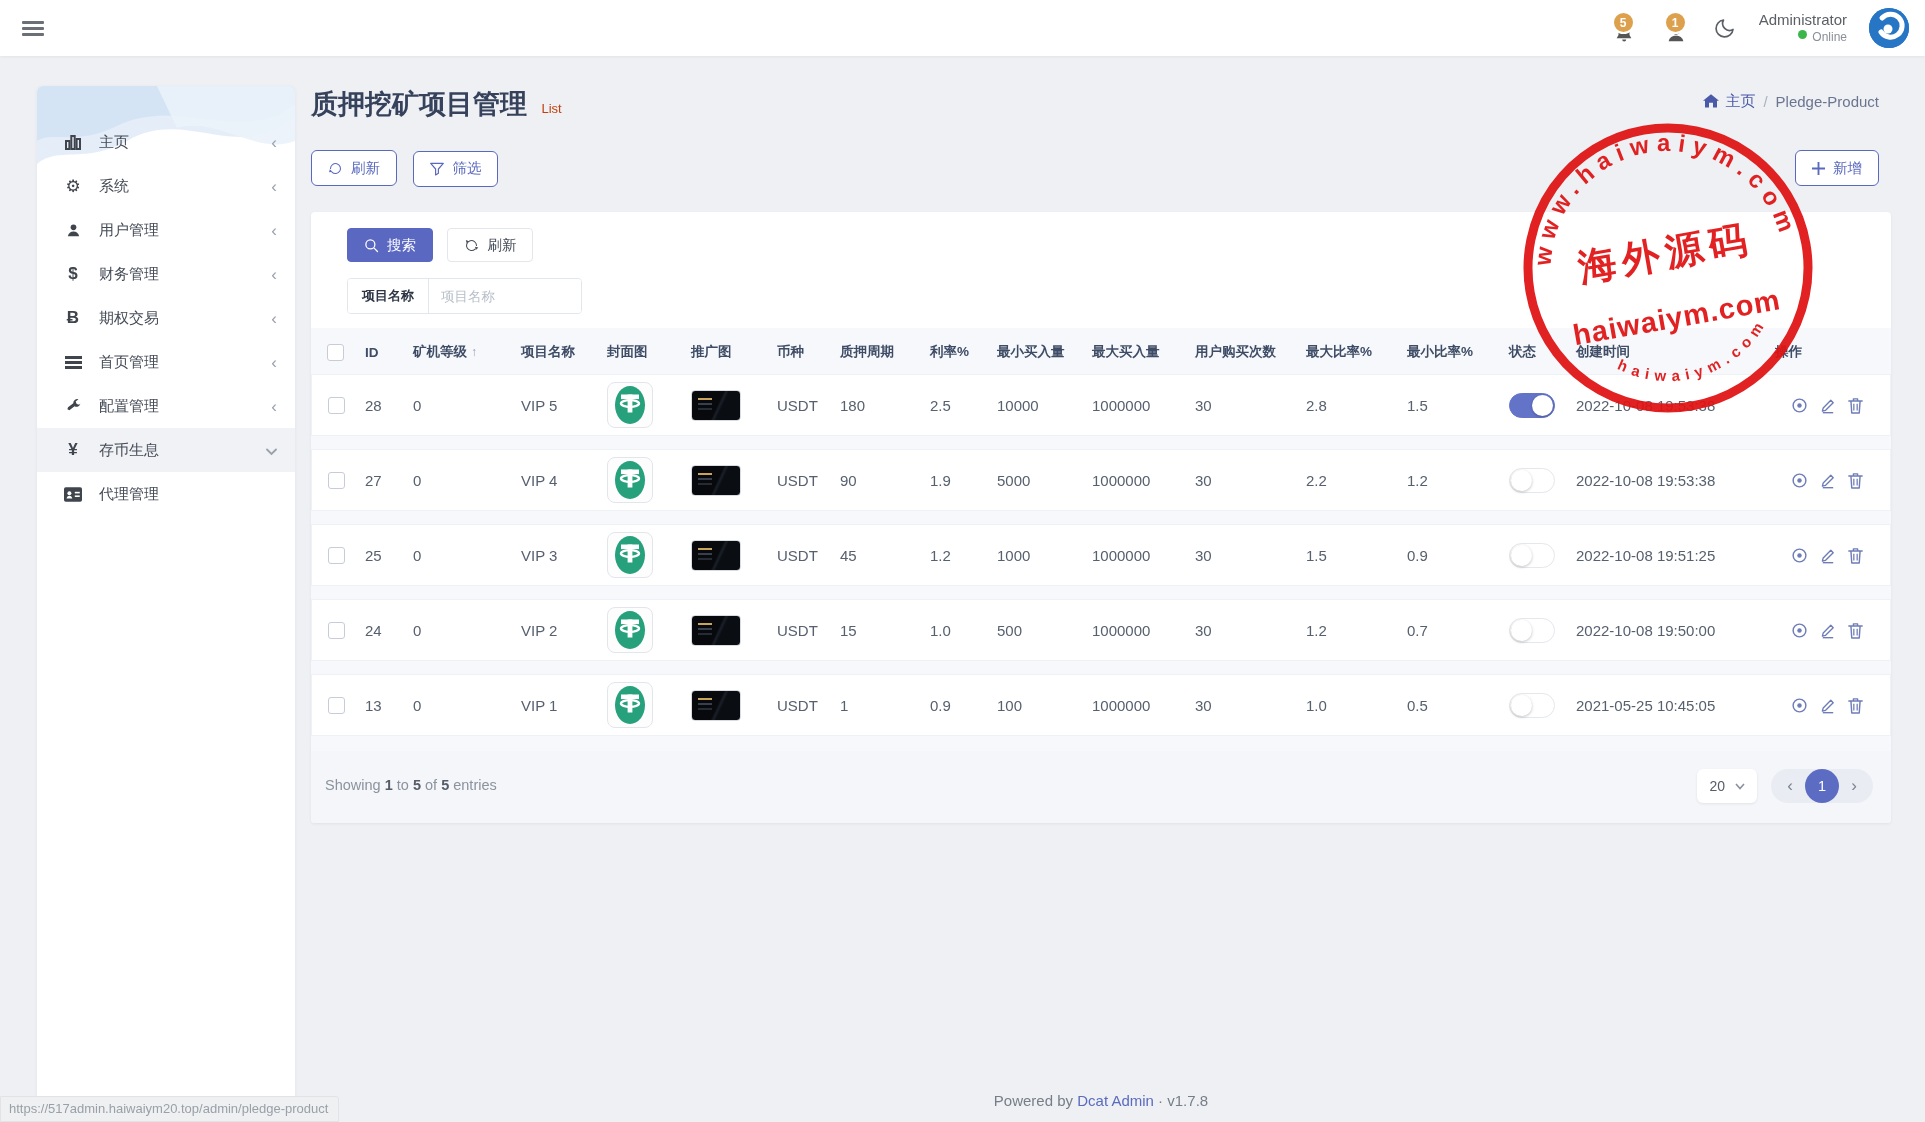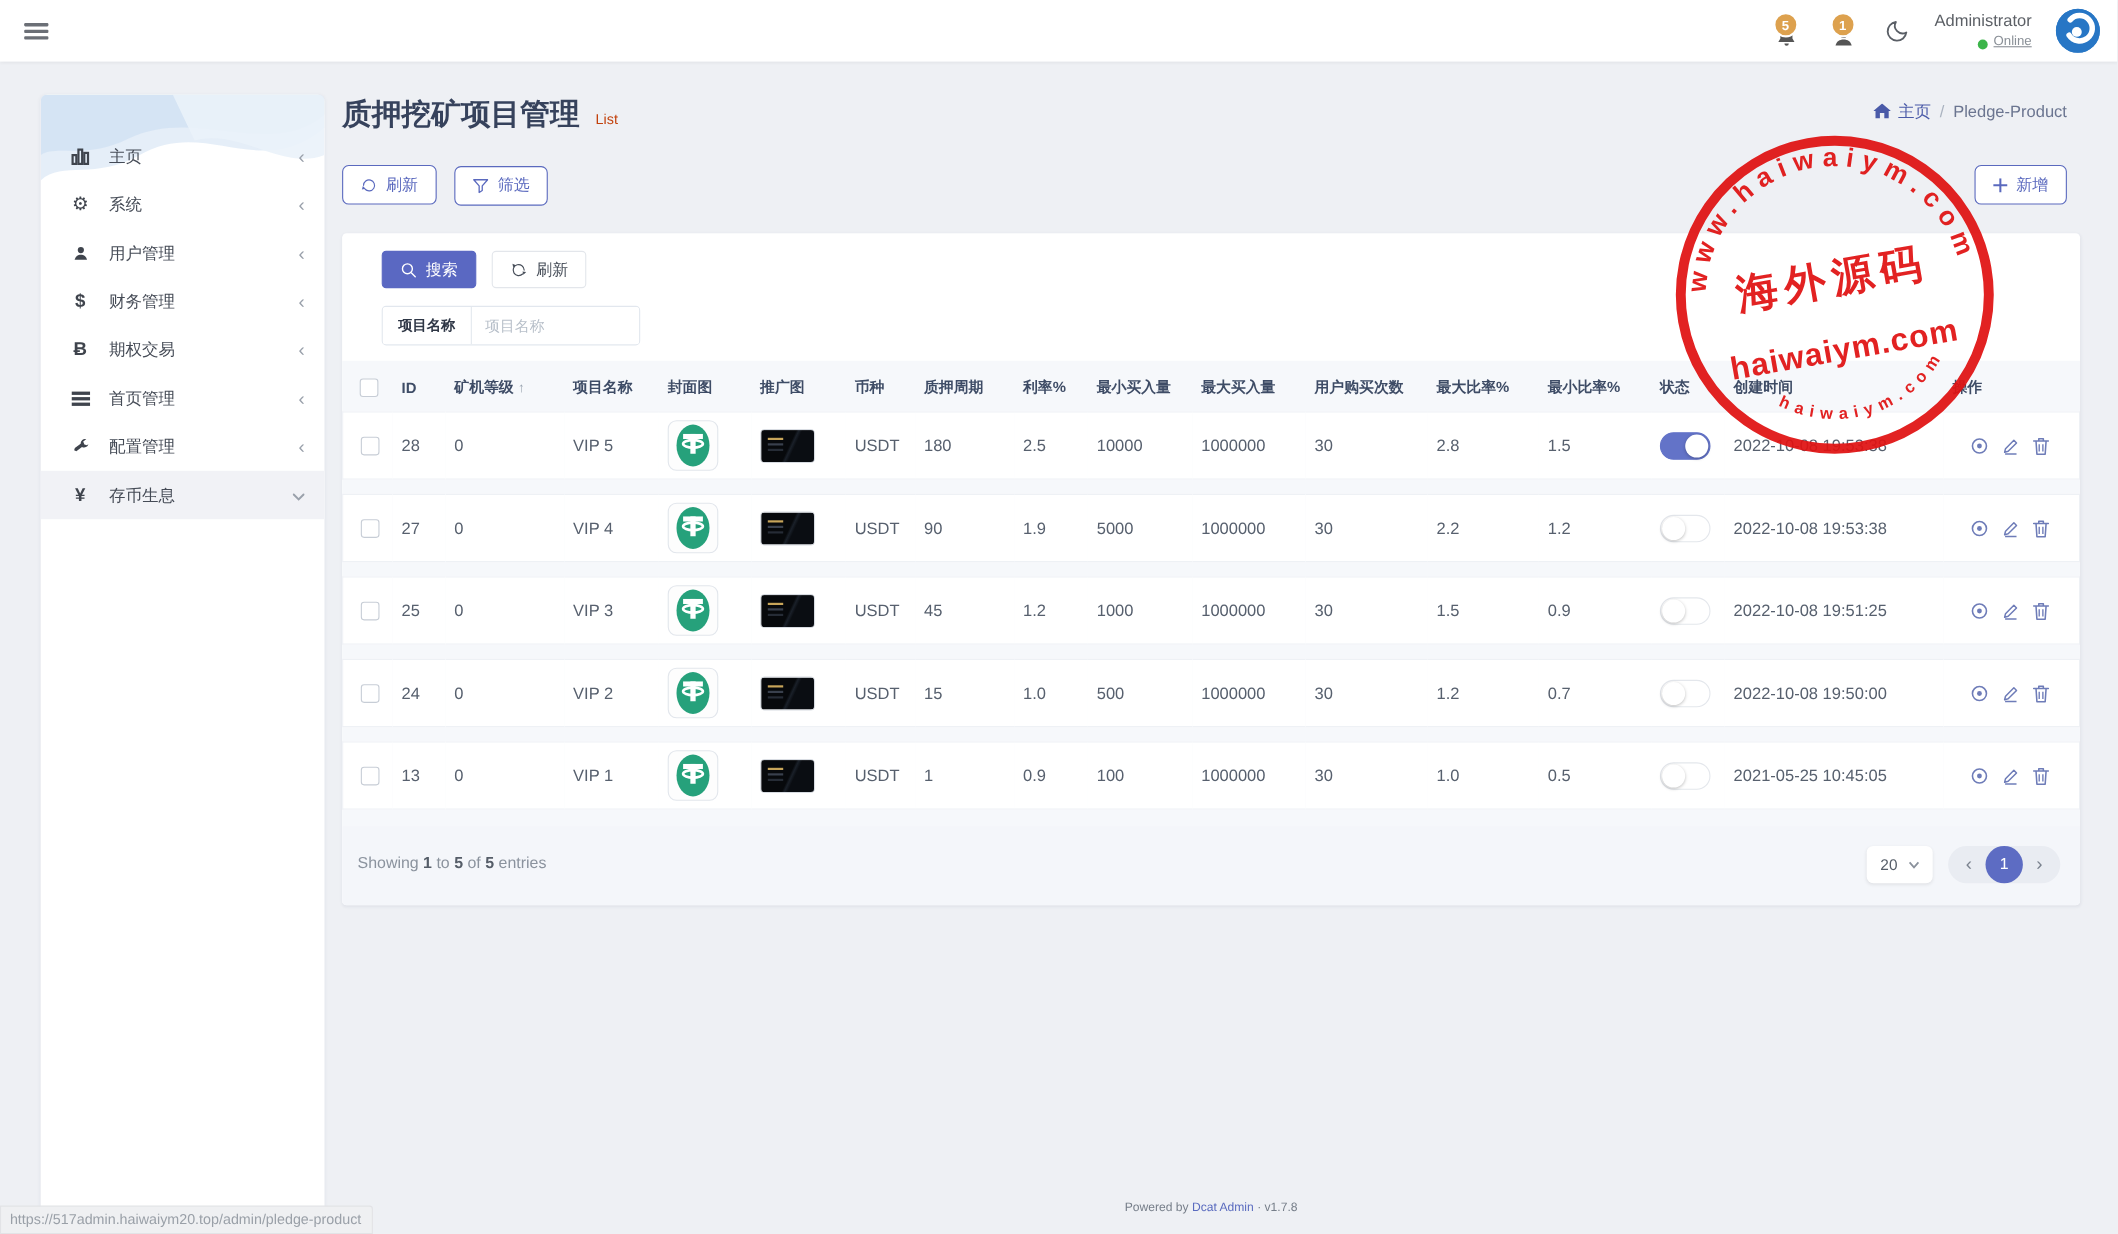--- a/index.html
+++ b/index.html
@@ -13,21 +13,21 @@
   .hamburger span { display:block; height:3px; background:#6b6f76; margin:3px 0; border-radius:1px; }
   .nav-right { position:absolute; right:16px; top:0; height:56px; display:flex; align-items:center; gap:22px; }
   .nav-badge-wrap { position:relative; width:30px; height:34px; cursor:pointer; }
   .nav-badge-wrap svg { position:absolute; bottom:0; left:4px; }
   .badge { position:absolute; top:0; left:3px; min-width:23px; height:23px; border-radius:50%;
            background:#dda14e; color:#fff; font-size:12px; font-weight:bold; display:flex;
            align-items:center; justify-content:center; border:2px solid #fff; }
   .moon-btn { cursor:pointer; display:flex; align-items:center; }
   .user-block { text-align:right; line-height:1.25; }
   .user-name { font-size:15px; color:#5c6066; }
-  .user-status { font-size:12px; color:#8a9097; display:flex; align-items:flex-end; justify-content:flex-end; gap:5px;text-decoration:underline; }
+  .user-status { font-size:12px; color:#8a9097; display:flex; align-items:flex-start; justify-content:flex-end; gap:5px; }
   .dot-online { width:9px; height:9px; border-radius:50%; background:#3cb54a; display:inline-block; }
   .brand-logo { width:40px; height:40px; border-radius:50%; background:#2776c5; display:flex;
                 align-items:center; justify-content:center; cursor:pointer; }
 
   
   .sidebar { position:absolute; left:37px; top:86px; width:258px; height:1036px; background:#fff;
              border-radius:6px 6px 0 0; box-shadow:0 1px 4px rgba(30,50,90,.06); z-index:10; overflow:hidden; }
   .sidebar-waves { position:absolute; left:0; top:0; width:258px; height:110px; pointer-events:none; }
   .logo-area { position:relative; text-align:center; padding-top:38px; }
   .logo-circle { width:42px; height:42px; border-radius:50%; background:#4d55c8; margin:0 auto; position:relative; overflow:hidden; }
@@ -112,21 +112,21 @@
   .summary b { color:#555d68; }
   .pager-zone { position:absolute; right:18px; top:18px; display:flex; align-items:center; gap:14px; }
   .page-size { display:flex; align-items:center; gap:10px; background:#fff; height:34px; padding:0 12px;
                border-radius:6px; box-shadow:0 1px 3px rgba(0,0,0,.08); font-size:14px; color:#555d68; cursor:pointer; }
   .pager-pill { display:flex; align-items:center; background:#e9ecf2; border-radius:17px; height:34px; padding:0 4px; }
   .pager-arrow { width:30px; text-align:center; color:#7a828e; font-size:17px; cursor:pointer; }
   .pager-cur { width:34px; height:34px; border-radius:50%; background:#5d6cc3; color:#fff; font-size:14.5px;
                display:flex; align-items:center; justify-content:center; cursor:pointer; }
 
   .page-footer { position:absolute; left:311px; top:1092px; width:1580px; text-align:center;
-                 font-size:11px; color:#767e89; z-index:4; }
+                 font-size:15px; color:#767e89; z-index:4; }
   .page-footer a { color:#5a6bbf; text-decoration:none; cursor:pointer; }
 
   .status-tip { position:absolute; left:0; bottom:0; background:#eff0f2; border:1px solid #e2e3e6;
                 padding:4px 10px 5px 8px; font-size:13px; color:#9aa0a8; z-index:40; border-radius:0 3px 0 0; }
 
   
   .stamp { position:absolute; left:1518px; top:118px; width:300px; height:300px; z-index:50;
            pointer-events:none; opacity:.93; transform:rotate(-10deg); }
 
   .ico-stroke { fill:none; stroke:currentColor; stroke-width:1.7; stroke-linecap:round; stroke-linejoin:round; }
@@ -244,20 +244,32 @@
       <span class="ni-arrow">‹</span>
     </div>
     <div class="nav-item active-parent">
       <span class="ni-icon">¥</span>
       <span class="ni-label">存币生息</span>
       <span class="ni-arrow">
         <svg width="11" height="8" viewBox="0 0 11 8">
             <polyline points="1,1.5 5.5,6 10,1.5" fill="none" stroke="#9aa1ab" stroke-width="1.8" stroke-linecap="round"></polyline>
           </svg>
       </span>
+    </div>
+    <div class="nav-item">
+      <span class="ni-icon">
+        <svg width="18" height="15" viewBox="0 0 20 16">
+            <rect x="0" y="0" width="20" height="16" rx="2" fill="#3f444d"></rect>
+            <circle cx="6" cy="6.5" r="2.2" fill="#fff"></circle>
+            <path d="M2.8 12.5 c.5-2.2 2-3 3.2-3 s2.7 .8 3.2 3z" fill="#fff"></path>
+            <rect x="12" y="5" width="5.5" height="1.8" fill="#fff"></rect>
+            <rect x="12" y="9" width="5.5" height="1.8" fill="#fff"></rect>
+          </svg>
+      </span>
+      <span class="ni-label">代理管理</span>
     </div>
   </nav>
 </aside>
 
 <div class="main">
 
   <div class="content-header">
     <span class="page-title">质押挖矿项目管理</span>
     <span class="page-subtitle">List</span>
     <div class="breadcrumb">

